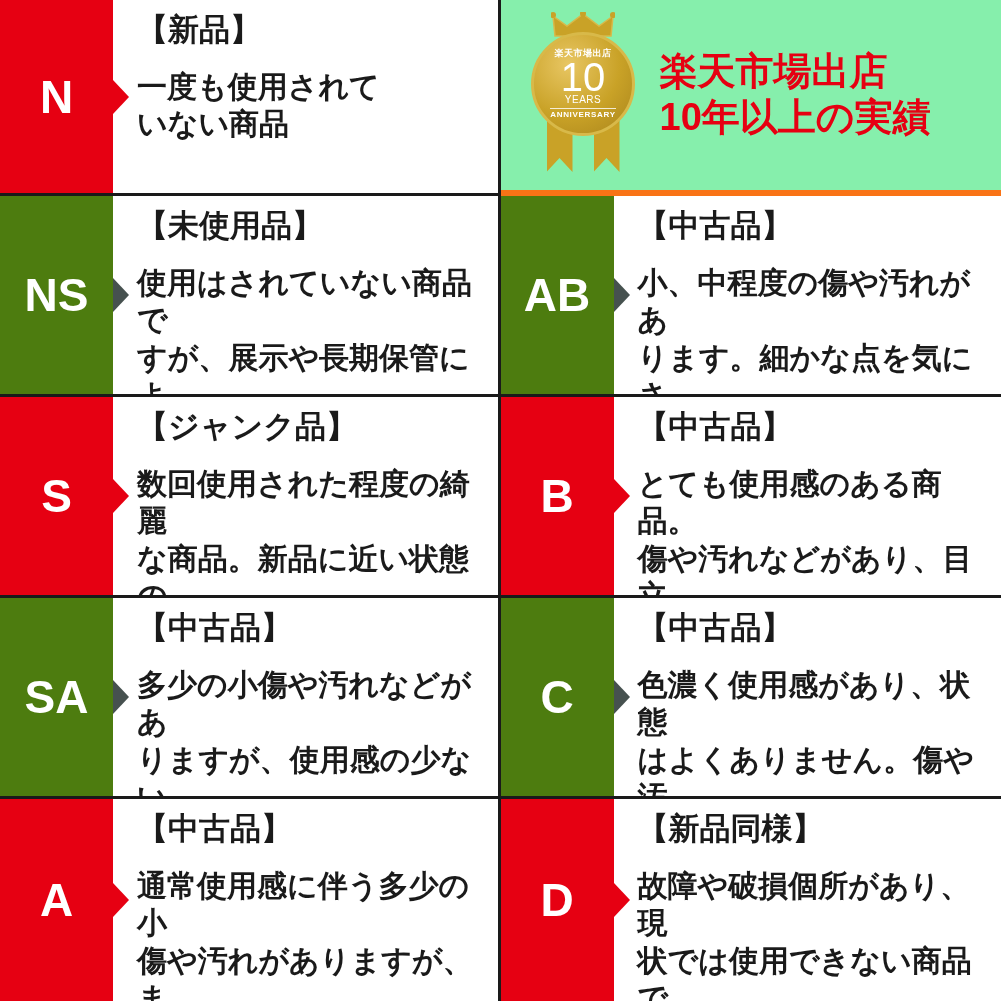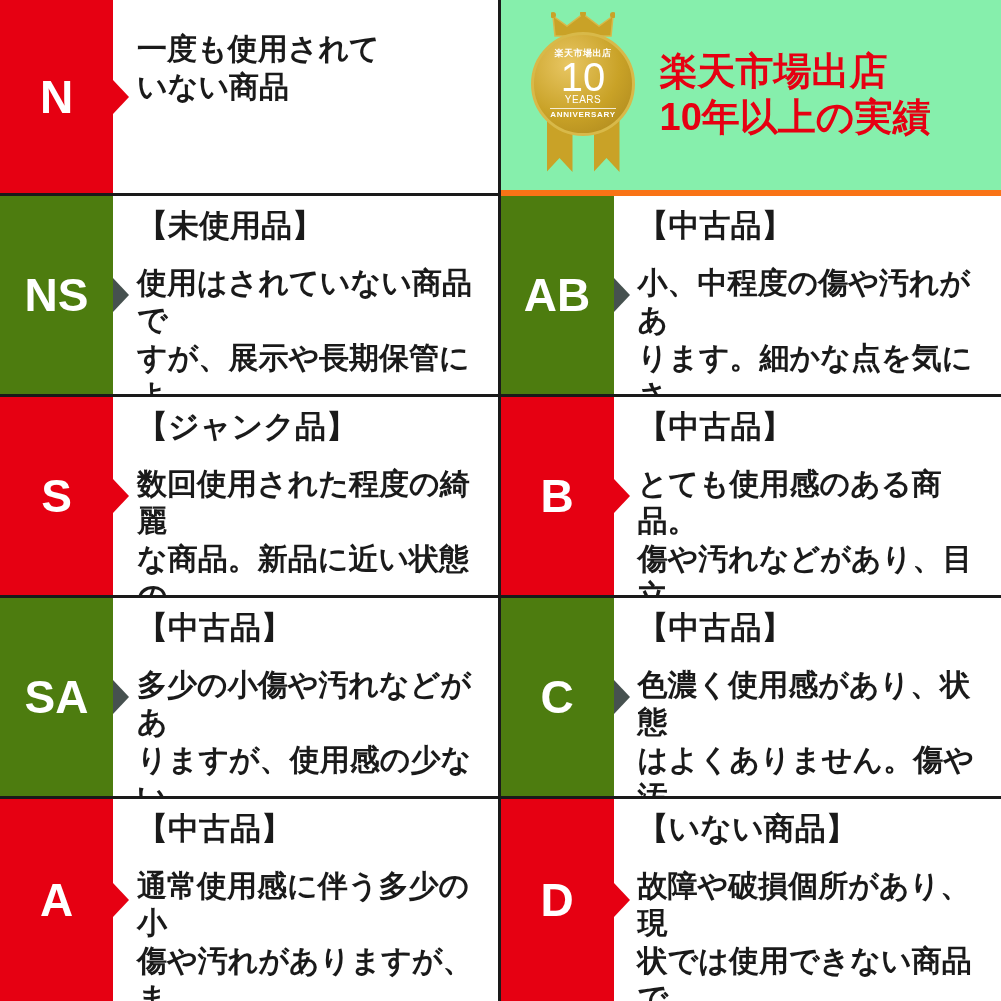--- a/index.html
+++ b/index.html
@@ -202,20 +202,21 @@
 
 <div id="page">
   <div class="grid">
 
     <div class="cell">
       <div class="grade red">
         <span>N</span>
         <span class="arrow"></span>
       </div>
       <div class="desc">
+        <div class="title">【新品】</div>
         <div class="body" style="white-space:pre-line">一度も使用されて
 いない商品</div>
       </div>
     </div>
 
     <div class="cell col2 badge-cell">
       <div class="badge">
         <svg class="crown" viewBox="0 0 64 26">
           <path d="M4 24 L2 4 L16 14 L32 2 L48 14 L62 4 L60 24 Z" fill="#c9a227" stroke="#d8b949" stroke-width="1.5"></path>
           <circle cx="2" cy="3" r="3" fill="#c9a227"></circle>
@@ -328,21 +329,21 @@
 だまだ綺麗な商品です。</div>
       </div>
     </div>
 
     <div class="cell col2 lastrow">
       <div class="grade red">
         <span>D</span>
         <span class="arrow"></span>
       </div>
       <div class="desc">
-        <div class="title">【いない商品】</div>
+        <div class="title">【新品同様】</div>
         <div class="body" style="white-space:pre-line">故障や破損個所があり、現
 状では使用できない商品で
 す。</div>
       </div>
     </div>
 
   </div>
 </div>
 
 </body></html>

